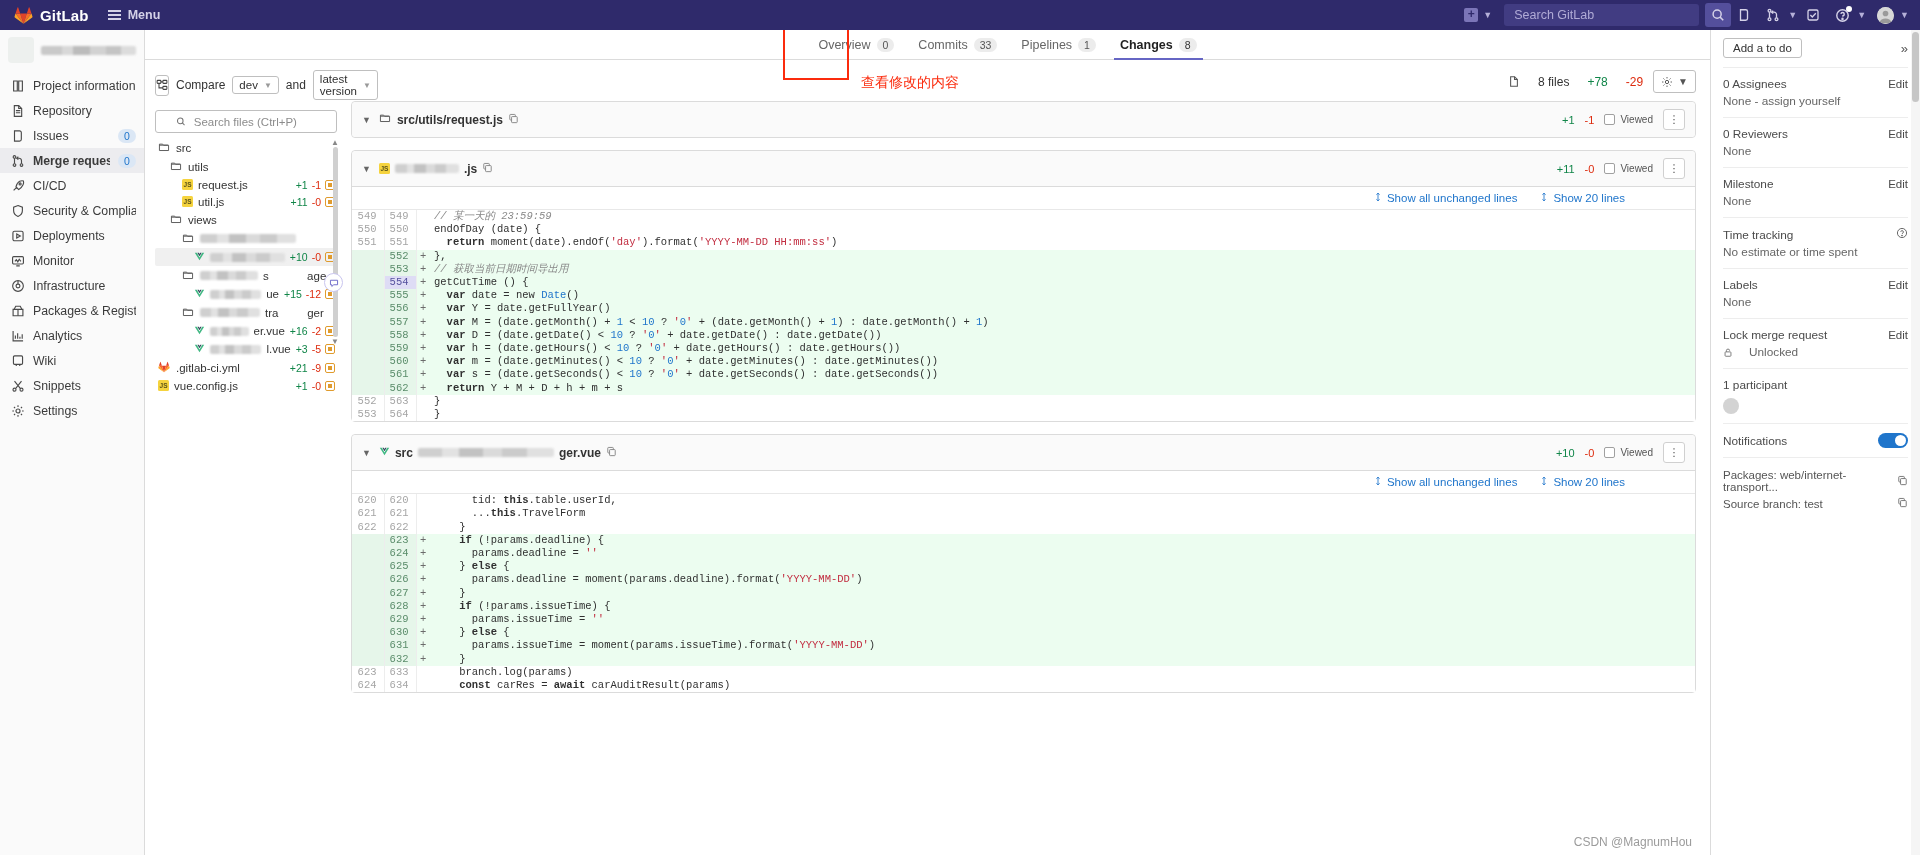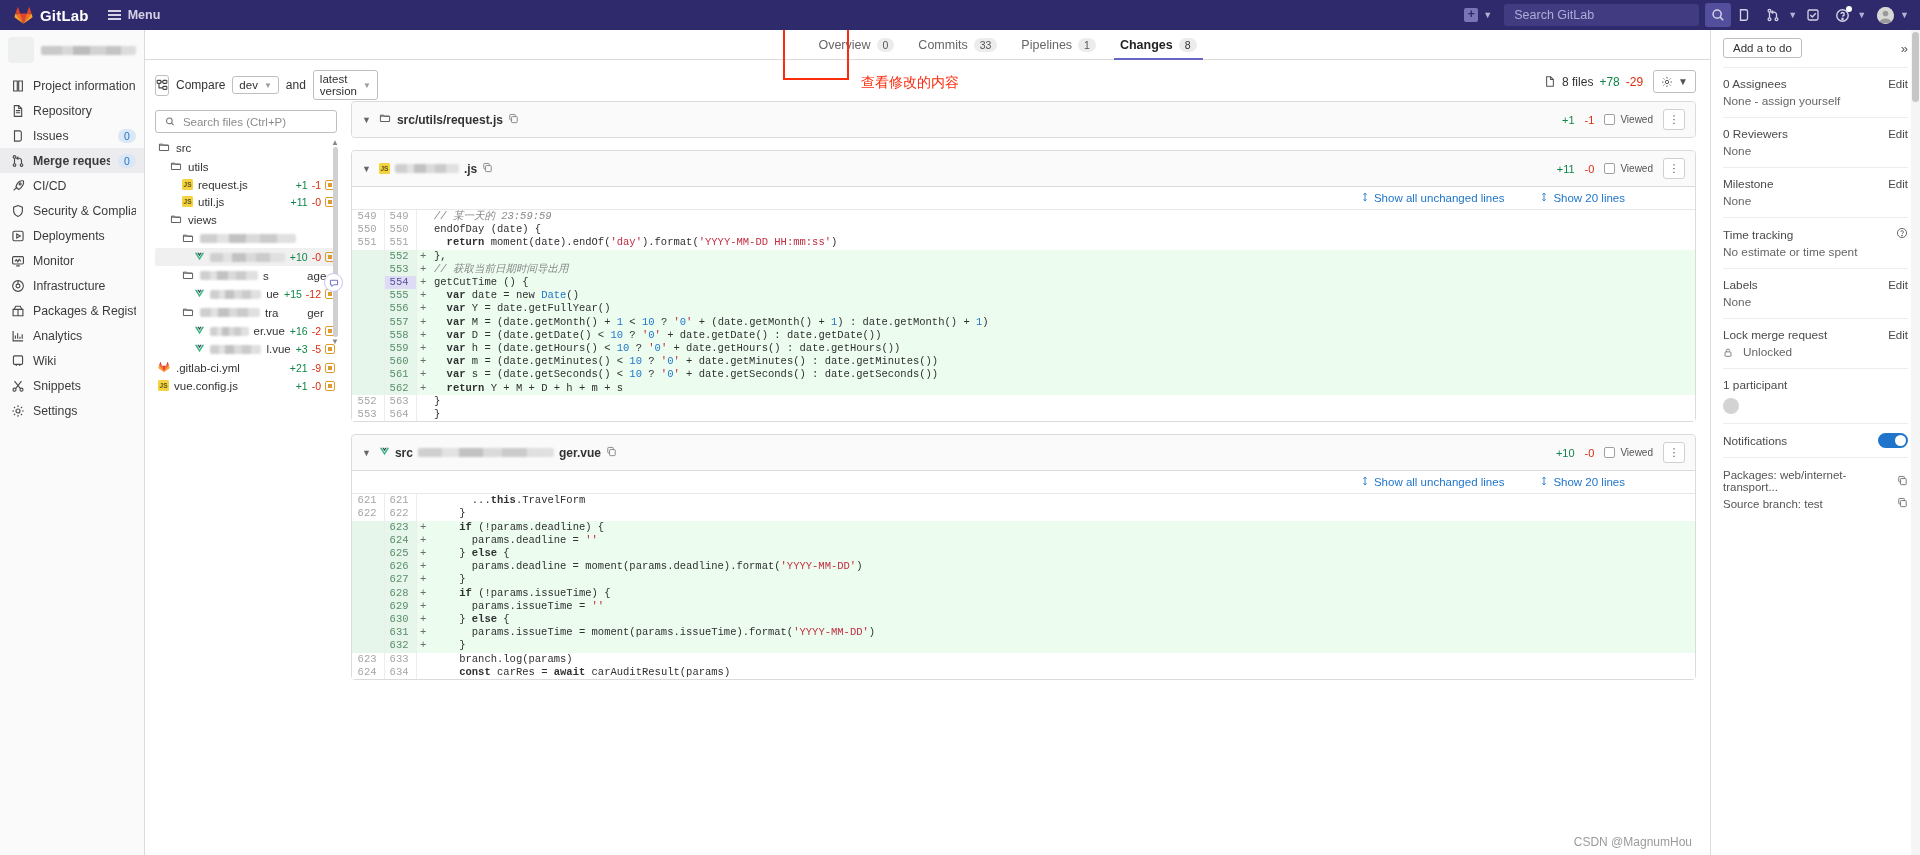--- a/index.html
+++ b/index.html
@@ -117,21 +117,21 @@
     display:flex; align-items:center; justify-content:center; background:#fff; cursor:pointer;
   }
   .cmp-label { font-size:12px; color:#333; }
   .cmp-select {
     border:1px solid #bfbfbf; border-radius:3px; background:#fff;
     font-size:11.5px; padding:2px 6px; display:flex; align-items:center; gap:6px; cursor:pointer;
   }
   .cmp-select .cv { color:#9a9a9a; font-size:8px; }
   .search-files {
     border:1px solid #bfbfbf; border-radius:3px; height:23px; display:flex;
-    align-items:center; gap:6px; padding:0 9px; background:#fff; margin-bottom:5px;
+    align-items:center; gap:6px; padding:0 20px; background:#fff; margin-bottom:5px;
   }
   .search-files input {
     border:0; outline:0; font-size:11.5px; font-family:inherit; width:100%; color:#444; background:transparent;
   }
   .search-files input::placeholder { color:#8c8c8c; }
   .tree-scroll { position:relative; height:300px; }
   .tree-row {
     display:flex; align-items:center; gap:5px; font-size:11.5px;
     padding:2.5px 2px; cursor:pointer; white-space:nowrap; border-radius:2px;
   }
@@ -158,21 +158,21 @@
     display:flex; align-items:center; justify-content:center;
   }
   .sq i { width:4px; height:4px; background:#e09b2d; display:block; }
   .tree-sb { position:absolute; right:-2px; top:0; width:8px; height:220px; }
   .tree-sb .bar { width:5px; margin:0 auto; height:100%; background:#d0d0d0; border-radius:3px; }
   .tree-arrow { text-align:center; font-size:8px; color:#888; }
 
   
   .diff-col { flex:1; min-width:0; padding:10px 14px 0 6px; overflow:hidden; }
   .diff-top { display:flex; align-items:center; justify-content:flex-end; gap:10px; margin-bottom:8px; }
-  .files-stat { display:flex; align-items:center; gap:6px; font-size:12px; }
+  .files-stat { display:flex; align-items:center; gap:18px; font-size:12px; }
   .files-stat .cnt { color:#333; }
   .gear-btn {
     border:1px solid #bfbfbf; border-radius:3px; background:#fff; height:23px;
     display:flex; align-items:center; gap:5px; padding:0 7px; cursor:pointer; font-size:10px; color:#555;
   }
 
   .diff-card { border:1px solid #dbdbdb; border-radius:4px; margin-bottom:12px; background:#fff; }
   .diff-head {
     display:flex; align-items:center; gap:8px; padding:7px 10px;
     background:#fafafa; border-bottom:1px solid #dbdbdb; border-radius:4px 4px 0 0;
@@ -183,21 +183,21 @@
   .copy-ico { color:#888; cursor:pointer; font-size:11px; }
   .dh-right { margin-left:auto; display:flex; align-items:center; gap:10px; font-size:11px; }
   .viewed { display:flex; align-items:center; gap:5px; color:#555; font-size:10px; cursor:pointer;}
   .viewed .cb { width:11px; height:11px; border:1px solid #a0a0a0; border-radius:2px; background:#fff; }
   .kebab {
     width:22px; height:21px; border:1px solid #d0d0d0; border-radius:3px; background:#fff;
     display:flex; align-items:center; justify-content:center; color:#555; cursor:pointer; font-size:11px;
   }
 
   .expand-row {
-    display:flex; align-items:center; justify-content:center; gap:35px;
+    display:flex; align-items:center; justify-content:center; gap:22px;
     padding:5px 0; border-bottom:1px solid #e8e8e8; background:#fff; font-size:11.5px;
   }
   .expand-link { color:#1f75cb; cursor:pointer; display:flex; align-items:center; gap:4px; }
 
   table.diff { width:100%; border-collapse:collapse; font-family:"Liberation Mono", monospace; font-size:10.5px; }
   table.diff td { padding:0; vertical-align:top; line-height:13.2px; height:13.2px; white-space:pre; }
   .ln {
     width:32px; min-width:32px; text-align:right; padding-right:7px !important;
     color:#a5a5a5; background:#fafafa; user-select:none; border-right:1px solid #ededed;
   }
@@ -228,21 +228,21 @@
     border:1px solid #bfbfbf; border-radius:3px; background:#fff;
     padding:3px 9px; font-size:11.5px; color:#333; cursor:pointer;
   }
   .rsb-collapse { margin-left:auto; color:#555; cursor:pointer; font-size:13px; }
   .rsb-block { border-top:1px solid #ededed; padding:9px 0 9px 0; }
   .rsb-row { display:flex; align-items:center; }
   .rsb-title { color:#4a4a4a; font-size:11.8px; }
   .rsb-edit { margin-left:auto; color:#4a4a4a; font-size:11.5px; cursor:pointer; }
   .rsb-val { color:#666; font-size:11.8px; margin-top:3px; }
   .rsb-q { margin-left:auto; color:#666; font-size:12px; cursor:pointer; }
-  .lock-line { display:flex; align-items:center; gap:10px; color:#666; font-size:11.8px; margin-top:3px; }
+  .lock-line { display:flex; align-items:center; gap:16px; color:#666; font-size:11.8px; margin-top:3px; }
   .participant-av { width:16px; height:16px; border-radius:50%; background:#d3d3d3; margin-top:6px; }
   .toggle {
     margin-left:auto; width:30px; height:15px; border-radius:8px; background:#1f75cb;
     position:relative; cursor:pointer;
   }
   .toggle i { position:absolute; right:2px; top:2px; width:11px; height:11px; border-radius:50%; background:#fff; display:block; }
   .ref-line { display:flex; align-items:center; font-size:11.5px; color:#555; padding:2px 0; }
   .ref-copy { margin-left:auto; color:#777; cursor:pointer; }
 
   
@@ -919,20 +919,26 @@
                 </span>
                 <span class="expand-link">
                   <span><svg viewBox="0 0 16 16" width="10" height="10" fill="none" stroke="currentColor" stroke-width="1.4">
                       <path d="M8 2v12M5.4 4.3 8 1.8l2.6 2.5M5.4 11.7 8 14.2l2.6-2.5"></path>
                     </svg></span>
                   <span>Show 20 lines</span>
                 </span>
               </div>
               <table class="diff">
                 <tbody>
+                  <tr class="ctx">
+                    <td class="ln">620</td>
+                    <td class="ln">620</td>
+                    <td class="sign"></td>
+                    <td class="code">      tid: <span class="bold">this</span>.table.userId,</td>
+                  </tr>
                   <tr class="ctx">
                     <td class="ln">621</td>
                     <td class="ln">621</td>
                     <td class="sign"></td>
                     <td class="code">      ...<span class="bold">this</span>.TravelForm</td>
                   </tr>
                   <tr class="ctx">
                     <td class="ln">622</td>
                     <td class="ln">622</td>
                     <td class="sign"></td>

